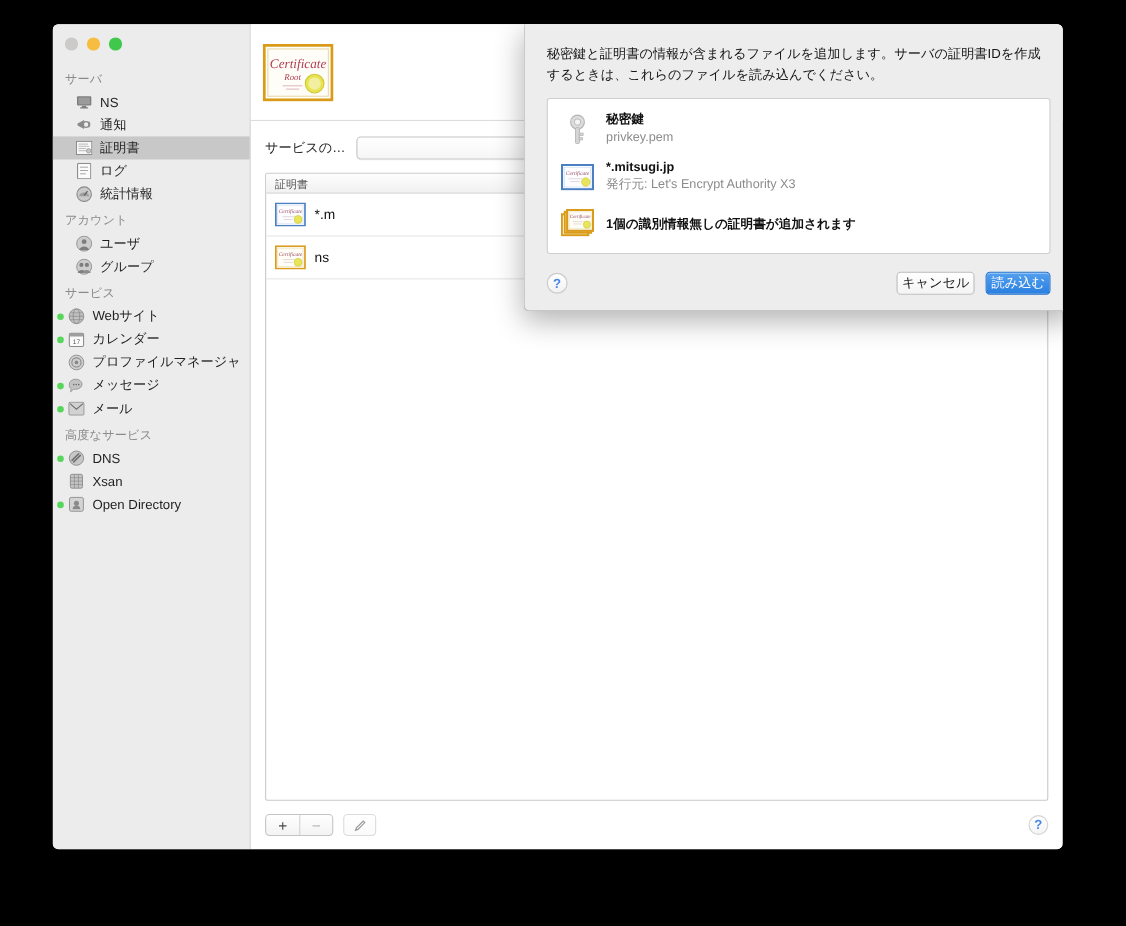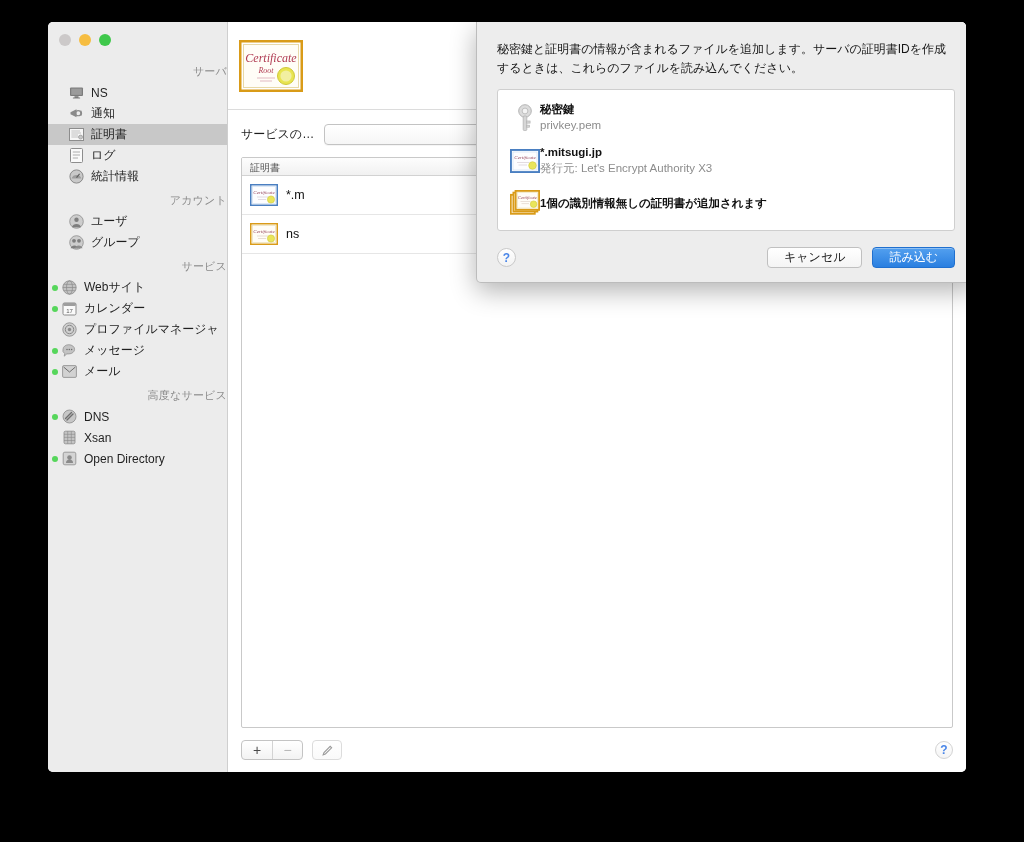--- a/index.html
+++ b/index.html
@@ -37,21 +37,20 @@
   }
   .light { width: 12px; height: 12px; border-radius: 50%; display: block; }
   .light.close { background: #ccc9c9; }
   .light.min   { background: #f6bd41; }
   .light.max   { background: #3fc84b; }
 
   .sb-group-title {
     font-size: 11px; color: #8a8a8a;
     padding: 6px 0 3px 11px;
     letter-spacing: .2px;
-    text-align: right;
   }
   .sb-item {
     display: flex; align-items: center;
     height: 21px; padding-left: 4px;
     font-size: 12px; color: #1f1f1f;
     position: relative; cursor: default;
   }
   .sb-item.selected { background: #c8c8c8; }
   .dot {
     width: 6px; height: 6px; border-radius: 50%;
@@ -196,42 +195,42 @@
     color: #151515; margin-bottom: 12px;
   }
   .file-list {
     background: #fff;
     border: 1px solid #cfcfcf;
     border-radius: 3px;
     padding: 6px 0;
   }
   .file-row {
     display: flex; align-items: center;
-    padding: 6px 12px;
+    gap: 11px; padding: 6px 12px;
   }
   .file-icon { width: 30px; height: 30px; flex: 0 0 30px; display:flex; align-items:center; justify-content:center;}
   .file-text { display: flex; flex-direction: column; justify-content: center; }
   .file-title { font-size: 11.5px; font-weight: bold; color: #111; line-height: 1.35; }
   .file-sub   { font-size: 11.5px; color: #8c8c8c; line-height: 1.35; }
   .file-note  { font-size: 11.5px; font-weight: bold; color: #111; }
 
   .sheet-footer {
     display: flex; align-items: center;
     margin-top: 16px;
   }
   .sheet-help {
     width: 19px; height: 19px; border-radius: 50%;
     border: 1px solid #c9c9c9;
     background: linear-gradient(#ffffff,#f2f2f2);
     display: flex; align-items: center; justify-content: center;
     font-size: 12px; font-weight: bold; color: #4a86e8;
   }
   .sheet-actions { margin-left: auto; display: flex; gap: 10px; }
   .btn {
-    height: 21px; padding: 0 16px;
+    height: 21px; padding: 0 4px;
     border-radius: 4px; font-size: 12px;
     display: flex; align-items: center; justify-content: center;
     white-space: nowrap; cursor: default;
   }
   .btn.secondary {
     background: linear-gradient(#ffffff,#f4f4f4);
     border: 1px solid #c0c0c0; color: #1a1a1a;
   }
   .btn.primary {
     background: linear-gradient(#53a0ef,#2a7fe0);

